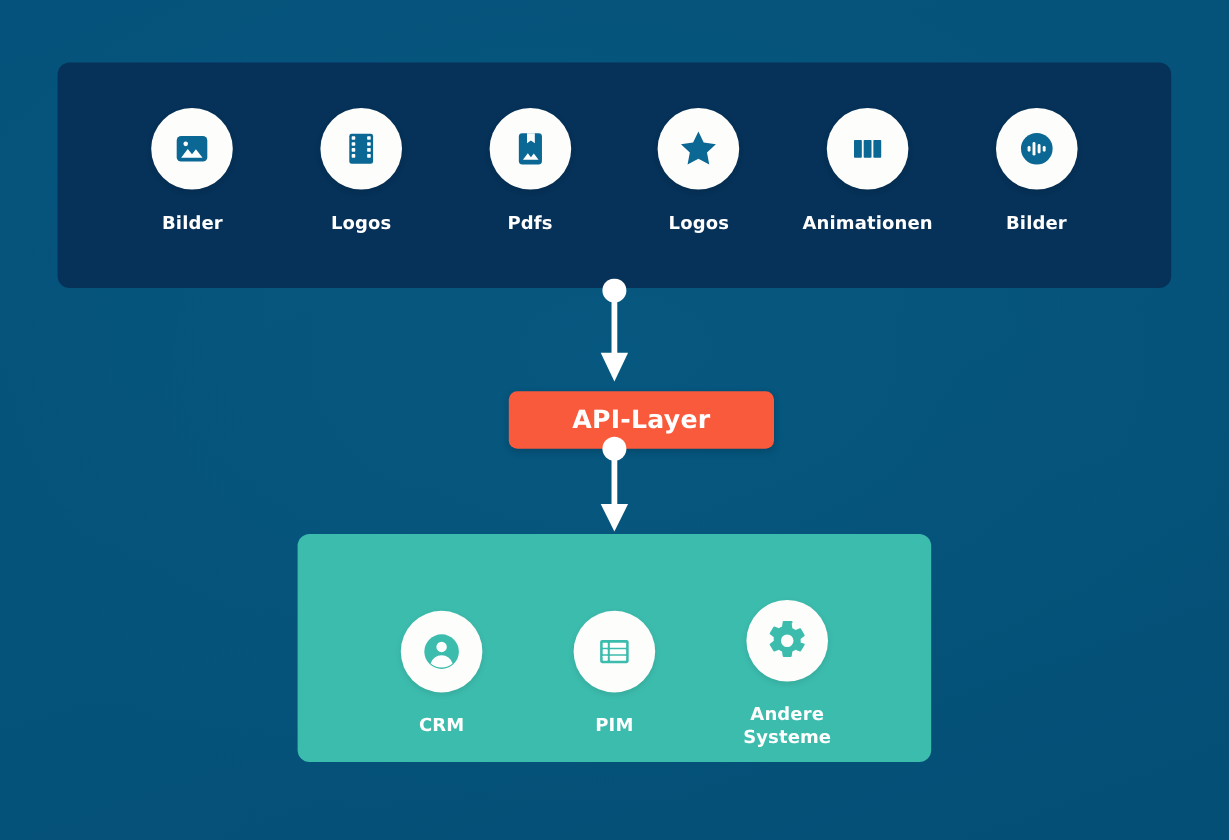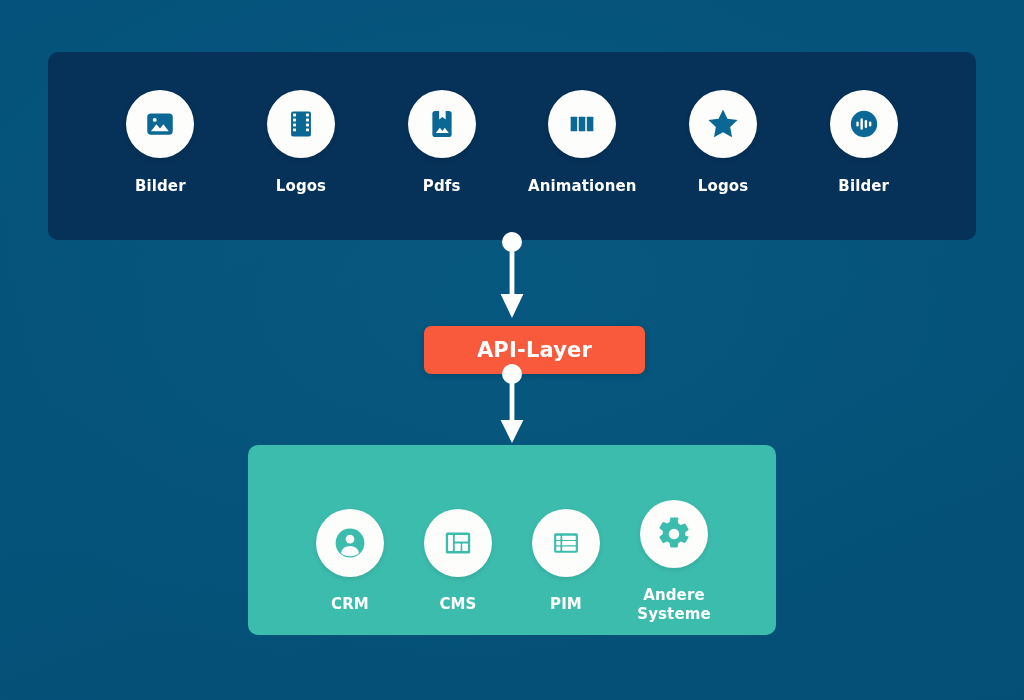--- a/index.html
+++ b/index.html
@@ -178,41 +178,41 @@
             <path d="M7.6 18.4l2.9-3.8 1.8 2.3 1.7-2.2 2.8 3.7z" fill="#ffffff"></path>
           </svg>
         </span>
       </div>
       <div class="item-label">Pdfs</div>
     </div>
 
     <div class="item">
       <div class="bubble">
         <span>
+          <svg width="36" height="36" viewBox="0 0 24 24" aria-hidden="true">
+            <path d="M12 2.4l2.95 6.13 6.75.88-4.93 4.66 1.25 6.68L12 17.5l-6.02 3.25 1.25-6.68L2.3 9.41l6.75-.88z" fill="#0b6793"></path>
+          </svg>
+        </span>
+      </div>
+      <div class="item-label">Logos</div>
+    </div>
+
+    <div class="item">
+      <div class="bubble">
+        <span>
           <svg width="34" height="34" viewBox="0 0 24 24" aria-hidden="true">
             <g fill="#0b6793">
               <rect x="4.0" y="6.8" width="4.6" height="10.4" rx="0.5"></rect>
               <rect x="9.7" y="6.8" width="4.6" height="10.4" rx="0.5"></rect>
               <rect x="15.4" y="6.8" width="4.6" height="10.4" rx="0.5"></rect>
             </g>
           </svg>
         </span>
       </div>
       <div class="item-label">Animationen</div>
-    </div>
-
-    <div class="item">
-      <div class="bubble">
-        <span>
-          <svg width="36" height="36" viewBox="0 0 24 24" aria-hidden="true">
-            <path d="M12 2.4l2.95 6.13 6.75.88-4.93 4.66 1.25 6.68L12 17.5l-6.02 3.25 1.25-6.68L2.3 9.41l6.75-.88z" fill="#0b6793"></path>
-          </svg>
-        </span>
-      </div>
-      <div class="item-label">Logos</div>
     </div>
 
     <div class="item">
       <div class="bubble">
         <span>
           <svg width="34" height="34" viewBox="0 0 24 24" aria-hidden="true">
             <circle cx="12" cy="12" r="9.3" fill="#0b6793"></circle>
             <g fill="#ffffff">
               <rect x="6.6" y="10.3" width="1.7" height="3.4" rx="0.85"></rect>
               <rect x="9.5" y="8.0" width="1.7" height="8.0" rx="0.85"></rect>
@@ -256,36 +256,20 @@
           <svg width="36" height="36" viewBox="0 0 24 24" aria-hidden="true">
             <circle cx="12" cy="12" r="9.6" fill="#3cbcad"></circle>
             <circle cx="12" cy="9.4" r="2.9" fill="#ffffff"></circle>
             <path d="M5.9 18.6a6.35 6.35 0 0 1 12.2 0 9.5 9.5 0 0 1-12.2 0z" fill="#ffffff"></path>
           </svg>
         </span>
       </div>
       <div class="item-label">CRM</div>
     </div>
 
-    <div class="item">
-      <div class="bubble">
-        <span>
-          <svg width="34" height="34" viewBox="0 0 24 24" aria-hidden="true">
-            <rect x="3.4" y="4.6" width="17.2" height="14.8" rx="1.3" fill="#3cbcad"></rect>
-            <g fill="#ffffff">
-              <rect x="5.0" y="6.3" width="3.4" height="11.4" rx="0.5"></rect>
-              <rect x="9.7" y="6.3" width="9.3" height="4.7" rx="0.5"></rect>
-              <rect x="9.7" y="12.4" width="4.2" height="5.3" rx="0.5"></rect>
-              <rect x="15.0" y="12.4" width="4.0" height="5.3" rx="0.5"></rect>
-            </g>
-          </svg>
-        </span>
-      </div>
-      <div class="item-label">CMS</div>
-    </div>
 
     <div class="item">
       <div class="bubble">
         <span>
           <svg width="34" height="34" viewBox="0 0 24 24" aria-hidden="true">
             <rect x="3.6" y="5.2" width="16.8" height="13.6" rx="1.2" fill="#3cbcad"></rect>
             <g fill="#ffffff">
               <rect x="5.1" y="6.8" width="3.0" height="3.0" rx="0.4"></rect>
               <rect x="5.1" y="10.6" width="3.0" height="3.0" rx="0.4"></rect>
               <rect x="5.1" y="14.4" width="3.0" height="3.0" rx="0.4"></rect>

